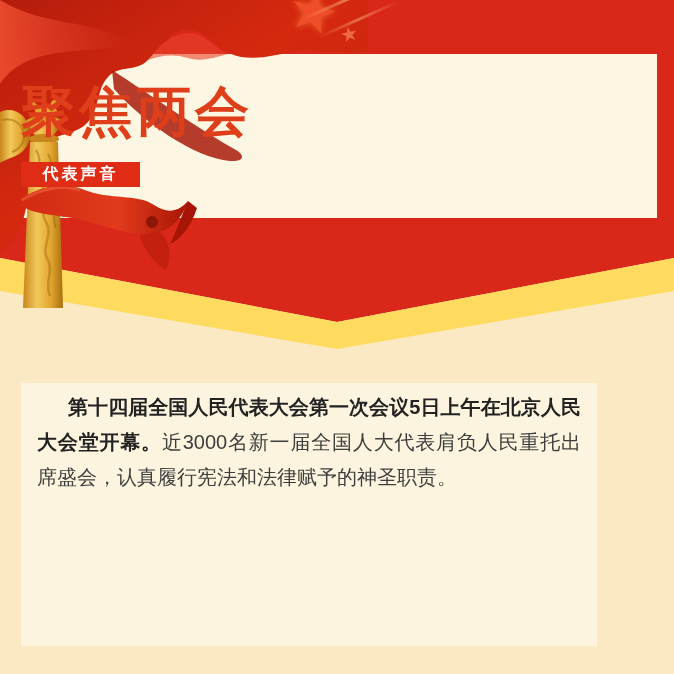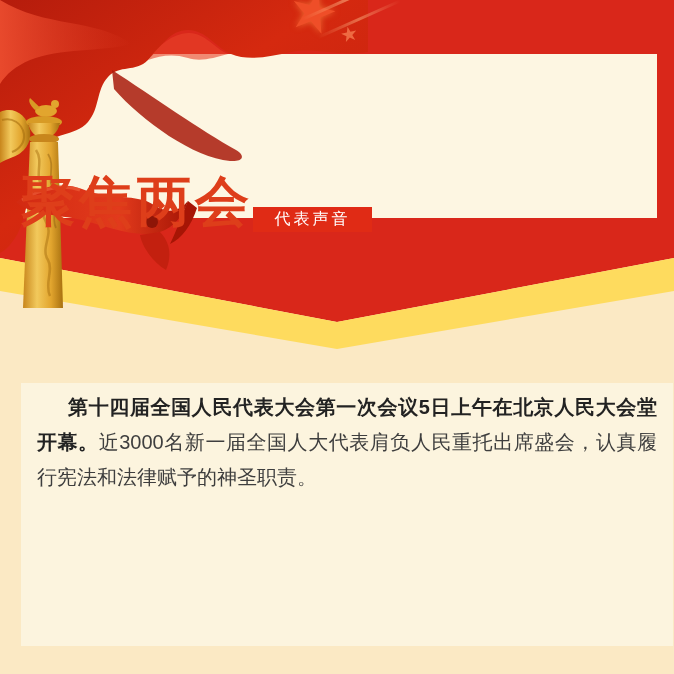--- a/index.html
+++ b/index.html
@@ -11,32 +11,33 @@
   .layer{position:absolute;left:0;top:0;}
   
   #header-bg{z-index:1;}
   
   .title-panel{
     position:absolute;left:21px;top:54px;width:636px;height:164px;
     background:#FDF6E2;z-index:2;
   }
   .panel-content{
     position:absolute;left:21px;top:54px;width:636px;height:178px;
-    z-index:5;display:flex;flex-direction:row;align-items:flex-end;
+    z-index:5;display:flex;flex-direction:column;align-items:flex-start;
   }
   .main-title{
     margin-top:26px;height:62px;line-height:62px;
     font-size:54px;font-weight:900;letter-spacing:4px;
     color:#DE3E1A;text-align:center;
   }
   .badge{
     margin-top:20px;height:25px;min-width:119px;padding:0 14px;
     background:#E02B15;color:#FFFFFF;font-size:16px;letter-spacing:3px;
     display:flex;align-items:center;justify-content:center;
     box-sizing:border-box;
+    font-weight:bold;
   }
   
   #flag-svg{z-index:3;}
   .star-wrap{position:absolute;left:288px;top:-16px;z-index:4;}
   .star-main{
     font-size:56px;color:#EF4E28;transform:rotate(14deg);
     text-shadow:0 0 6px rgba(255,160,80,.55);line-height:1;
   }
   .star-small{
     position:absolute;left:52px;top:40px;font-size:20px;color:#F4764C;
@@ -46,21 +47,21 @@
     position:absolute;width:120px;height:3px;border-radius:2px;
     background:linear-gradient(90deg,rgba(255,200,150,0),rgba(255,190,140,.65),rgba(255,200,150,0));
     transform-origin:left center;
   }
   .streak.s1{left:14px;top:34px;transform:rotate(-24deg);}
   .streak.s2{left:30px;top:52px;transform:rotate(-24deg);width:90px;opacity:.7;}
   
   #pillar-svg{z-index:4;top:90px;}
   
   .text-box{
-    position:absolute;left:21px;top:383px;width:652px;height:263px;
+    position:absolute;left:21px;top:383px;width:576px;height:263px;
     background:#FCF4DE;z-index:2;box-sizing:border-box;
     padding:7px 16px 12px 16px;
   }
   .text-box p{
     margin:0;font-size:20px;line-height:34.8px;color:#3E3E3E;
     text-align:justify;text-indent:31px;
     font-family:"Liberation Sans","DejaVu Sans",sans-serif;
   }
   .text-box .lead{font-weight:700;color:#222222;}
 </style>

